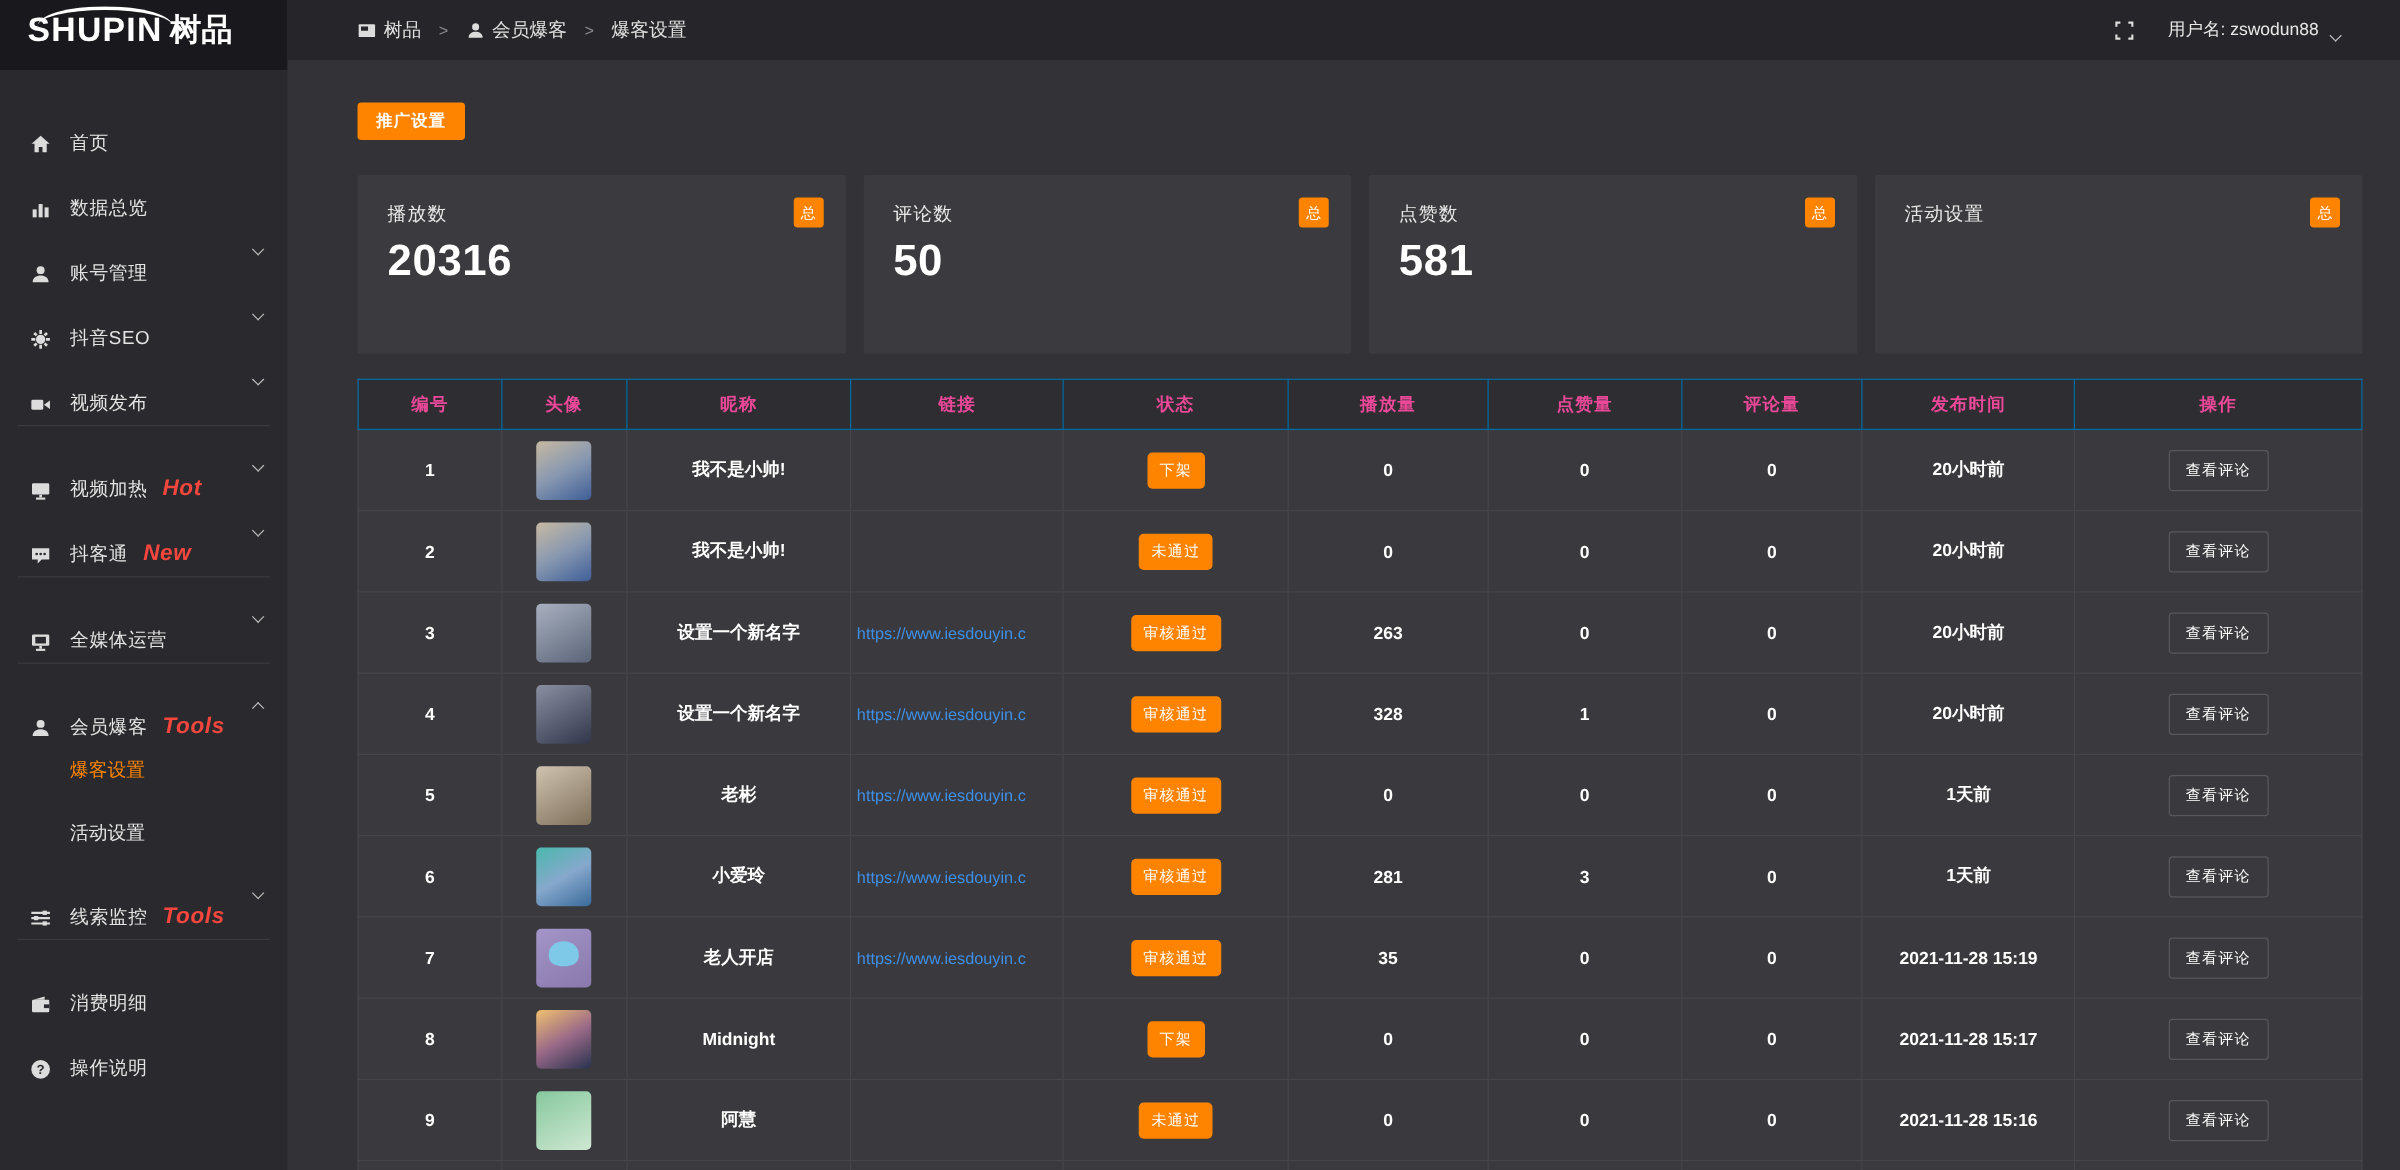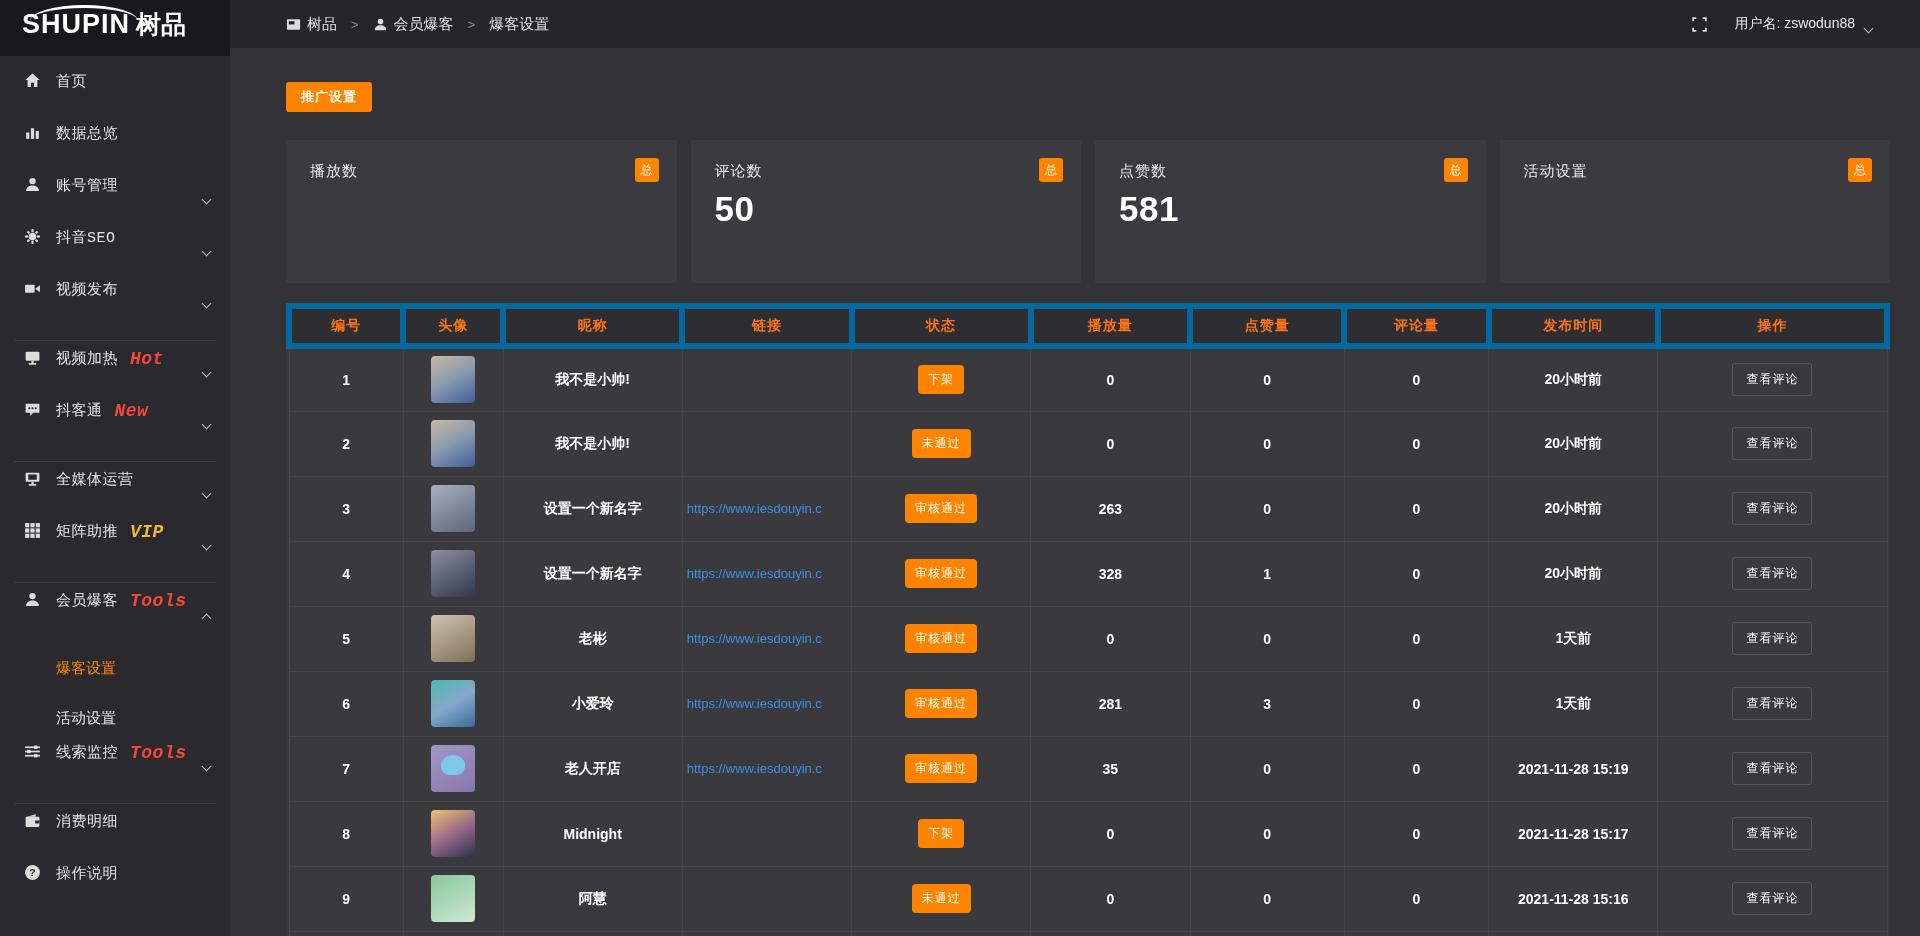--- a/index.html
+++ b/index.html
@@ -8,22 +8,22 @@
   .app { display:flex; width:100%; height:100%; }
 
   
   .sidebar { width:230px; min-width:230px; height:936px; background:#2a2a2e; overflow:hidden; }
   .logo { height:56px; background:#19191d; display:flex; align-items:center; padding:0 0 8px 22px; position:relative; cursor:pointer; }
   .logo-arc { position:absolute; top:5px; left:30px; width:108px; height:16px;
     border-top:3px solid #fff; border-radius:50% 50% 0 0 / 100% 100% 0 0; }
   .logo-en { color:#fff; font-size:27px; font-weight:bold; letter-spacing:1px; line-height:1; }
   .logo-cn { color:#fff; font-size:25px; font-weight:bold; margin-left:6px; line-height:1; }
   nav { padding-top:16px; }
-  .side-item { height:52px; display:flex; align-items:flex-start; padding:0 18px 0 24px; position:relative;
-    color:#e3e3e3; font-size:15px; cursor:pointer;font-family:Liberation Mono, monospace; }
+  .side-item { height:52px; display:flex; align-items:flex-end; padding:0 18px 0 24px; position:relative;
+    color:#e3e3e3; font-size:15px; cursor:pointer; }
   .side-item .ic { width:17px; height:17px; margin-right:15px; display:inline-flex; }
   .side-item .ic svg { width:17px; height:17px; }
   .side-label { letter-spacing:0.5px; }
   .tag { font-style:italic; font-weight:bold; font-size:18px; margin-left:12px; letter-spacing:0.5px; }
   .tag.red { color:#f5463d; } .tag.gold { color:#f0b63e; }
   .chev { position:absolute; right:20px; width:7px; height:7px;
     border-right:1.8px solid #bbb; border-bottom:1.8px solid #bbb; }
   .chev.down { transform:rotate(45deg); top:20px; }
   .chev.up { transform:rotate(-135deg); top:24px; }
   .side-sub { height:50px; display:flex; align-items:center; padding-left:56px; font-size:15px; color:#e3e3e3; cursor:pointer; }
@@ -52,22 +52,22 @@
   .stats { display:grid; grid-template-columns:repeat(4,1fr); gap:14px; margin-top:28px; }
   .stat-card { background:#3b3b3f; height:143px; position:relative; padding:22px 24px; border-radius:2px; }
   .stat-label { color:#e8e8e8; font-size:15px; letter-spacing:1px; }
   .stat-value { color:#fff; font-size:35px; font-weight:600; margin-top:8px; letter-spacing:0.5px; }
   .stat-badge { position:absolute; top:18px; right:18px; width:24px; height:24px; background:#fe8400;
     color:#fff; font-size:12px; border-radius:3px; display:flex; align-items:center; justify-content:center; }
 
   
   .table-wrap { margin-top:20px; }
   table { width:100%; border-collapse:collapse; table-layout:fixed; background:#3a3a3e; }
-  th { height:40px; background:#2e2e32; color:#f97316; font-size:14px; font-weight:bold;
-    border:6px solid #0369a1; text-align:center; letter-spacing:1px; }
+  th { height:40px; background:#2e2e32; color:#ec4899; font-size:14px; font-weight:bold;
+    border:1px solid #0369a1; text-align:center; letter-spacing:1px; }
   td { height:65px; border:1px solid #454549; text-align:center; color:#fff; font-size:14px;
     font-weight:600; overflow:hidden; white-space:nowrap; }
   td.link-cell { color:#3d8fe8; font-weight:400; font-size:13px; text-align:left; padding-left:4px; cursor:pointer; }
   .avatar { width:44px; height:47px; border-radius:4px; margin:0 auto; position:relative; overflow:hidden; }
   .avatar .spot { position:absolute; left:10px; top:10px; width:24px; height:20px;
     background:#7ec8e8; border-radius:50% 50% 40% 40%; }
   .status-badge { display:inline-block; background:#fe8400; color:#fff; font-size:12px; font-weight:400;
     padding:6px 10px; border-radius:4px; letter-spacing:1px; }
   .action-btn { background:transparent; border:1px solid #58585c; color:#fff; font-size:12px;
     padding:7px 13px; border-radius:3px; cursor:pointer; font-family:inherit; letter-spacing:1px; }
@@ -173,38 +173,20 @@
             <svg viewBox="0 0 16 16" fill="#dcdcdc">
               <rect x="1.5" y="2.5" width="13" height="8.5" rx="1"></rect>
               <rect x="4" y="4.2" width="8" height="5" fill="#2a2a2e"></rect>
               <rect x="7" y="11" width="2" height="2.2"></rect>
               <rect x="4.5" y="13.2" width="7" height="1.6"></rect>
             </svg>
           </span>
           <span class="side-label">全媒体运营</span>
           <span class="chev down"></span>
         </div>
-        <div class="side-item">
-          <span class="ic">
-            <svg viewBox="0 0 16 16" fill="#dcdcdc">
-              <rect x="1" y="1" width="4" height="4"></rect>
-              <rect x="6" y="1" width="4" height="4"></rect>
-              <rect x="11" y="1" width="4" height="4"></rect>
-              <rect x="1" y="6" width="4" height="4"></rect>
-              <rect x="6" y="6" width="4" height="4"></rect>
-              <rect x="11" y="6" width="4" height="4"></rect>
-              <rect x="1" y="11" width="4" height="4"></rect>
-              <rect x="6" y="11" width="4" height="4"></rect>
-              <rect x="11" y="11" width="4" height="4"></rect>
-            </svg>
-          </span>
-          <span class="side-label">矩阵助推</span>
-          <span class="tag gold">VIP</span>
-          <span class="chev down"></span>
-        </div>
         <div class="side-divider"></div>
         <div class="side-item">
           <span class="ic">
             <svg viewBox="0 0 16 16" fill="#dcdcdc">
               <circle cx="8" cy="4.8" r="3"></circle>
               <path d="M2 14 C2 10.4 5 8.9 8 8.9 C11 8.9 14 10.4 14 14 Z"></path>
             </svg>
           </span>
           <span class="side-label">会员爆客</span>
           <span class="tag red">Tools</span>
@@ -301,20 +283,21 @@
         </span>
       </div>
     </header>
 
     <main class="content">
       <button class="promo-btn">推广设置</button>
 
       <section id="stats" class="stats">
           <div class="stat-card">
             <div class="stat-label">播放数</div>
+            <div class="stat-value">20316</div>
             <div class="stat-badge">总</div>
           </div>
           <div class="stat-card">
             <div class="stat-label">评论数</div>
             <div class="stat-value">50</div>
             <div class="stat-badge">总</div>
           </div>
           <div class="stat-card">
             <div class="stat-label">点赞数</div>
             <div class="stat-value">581</div>

